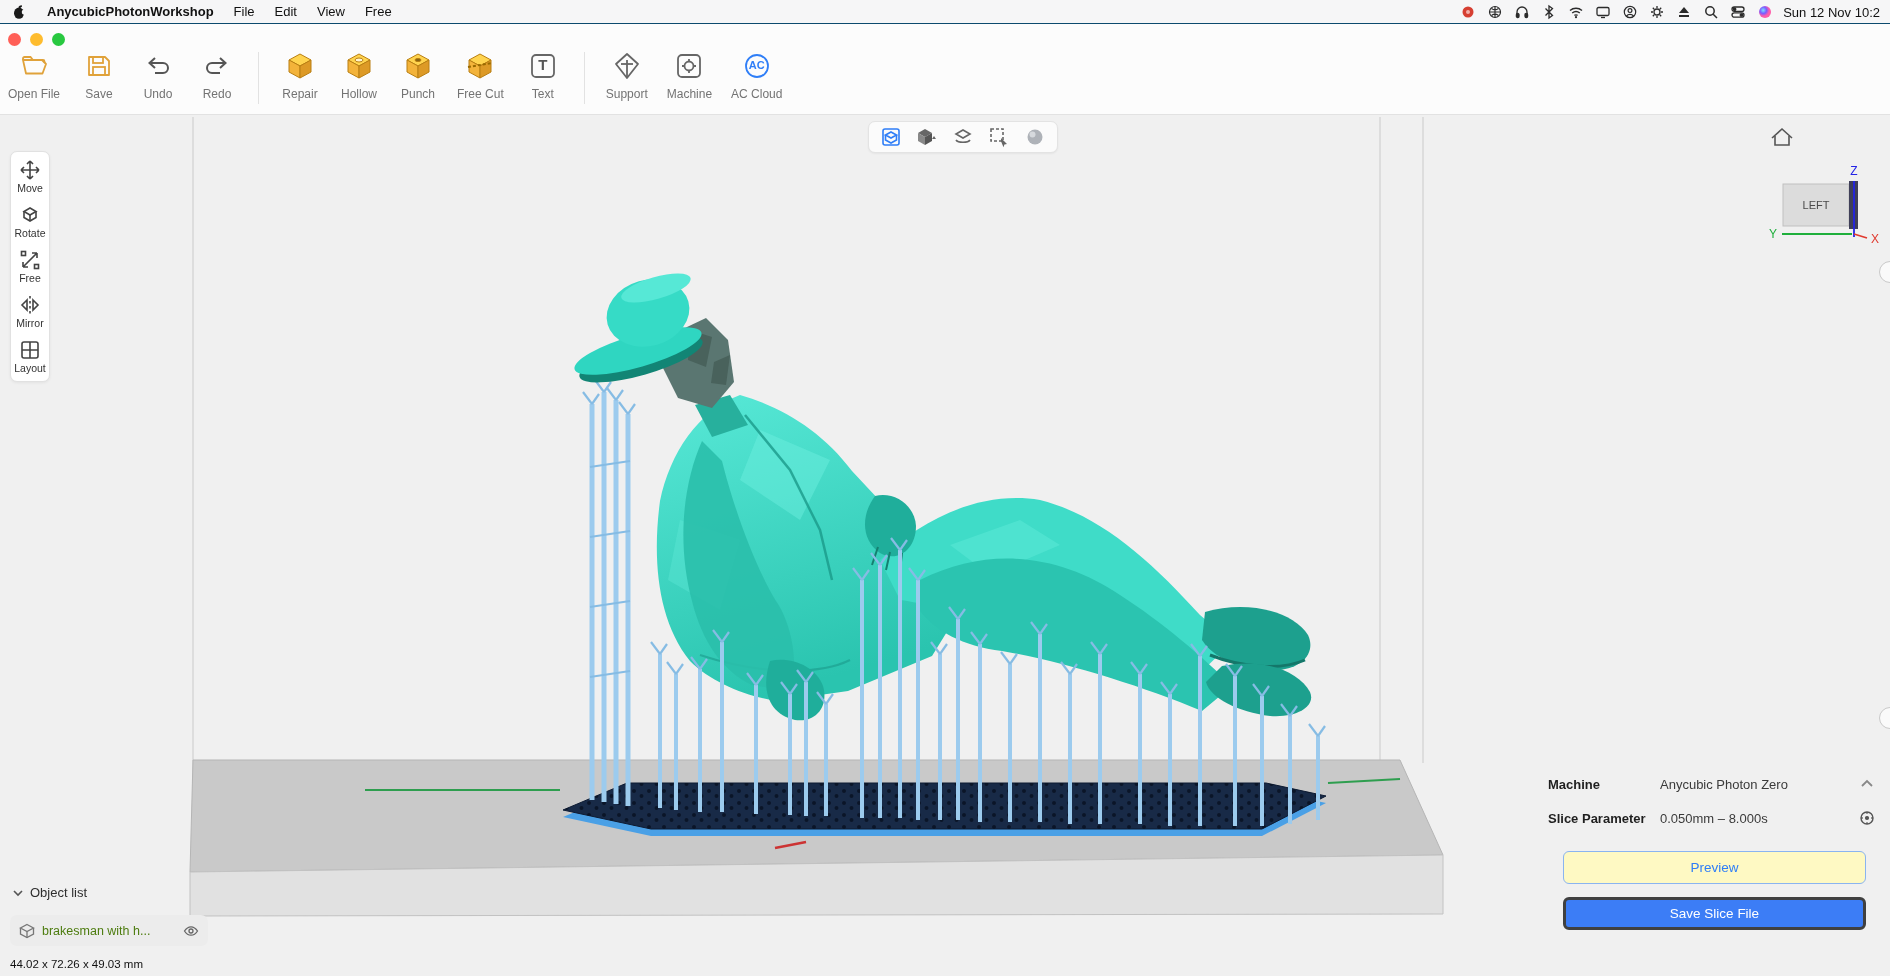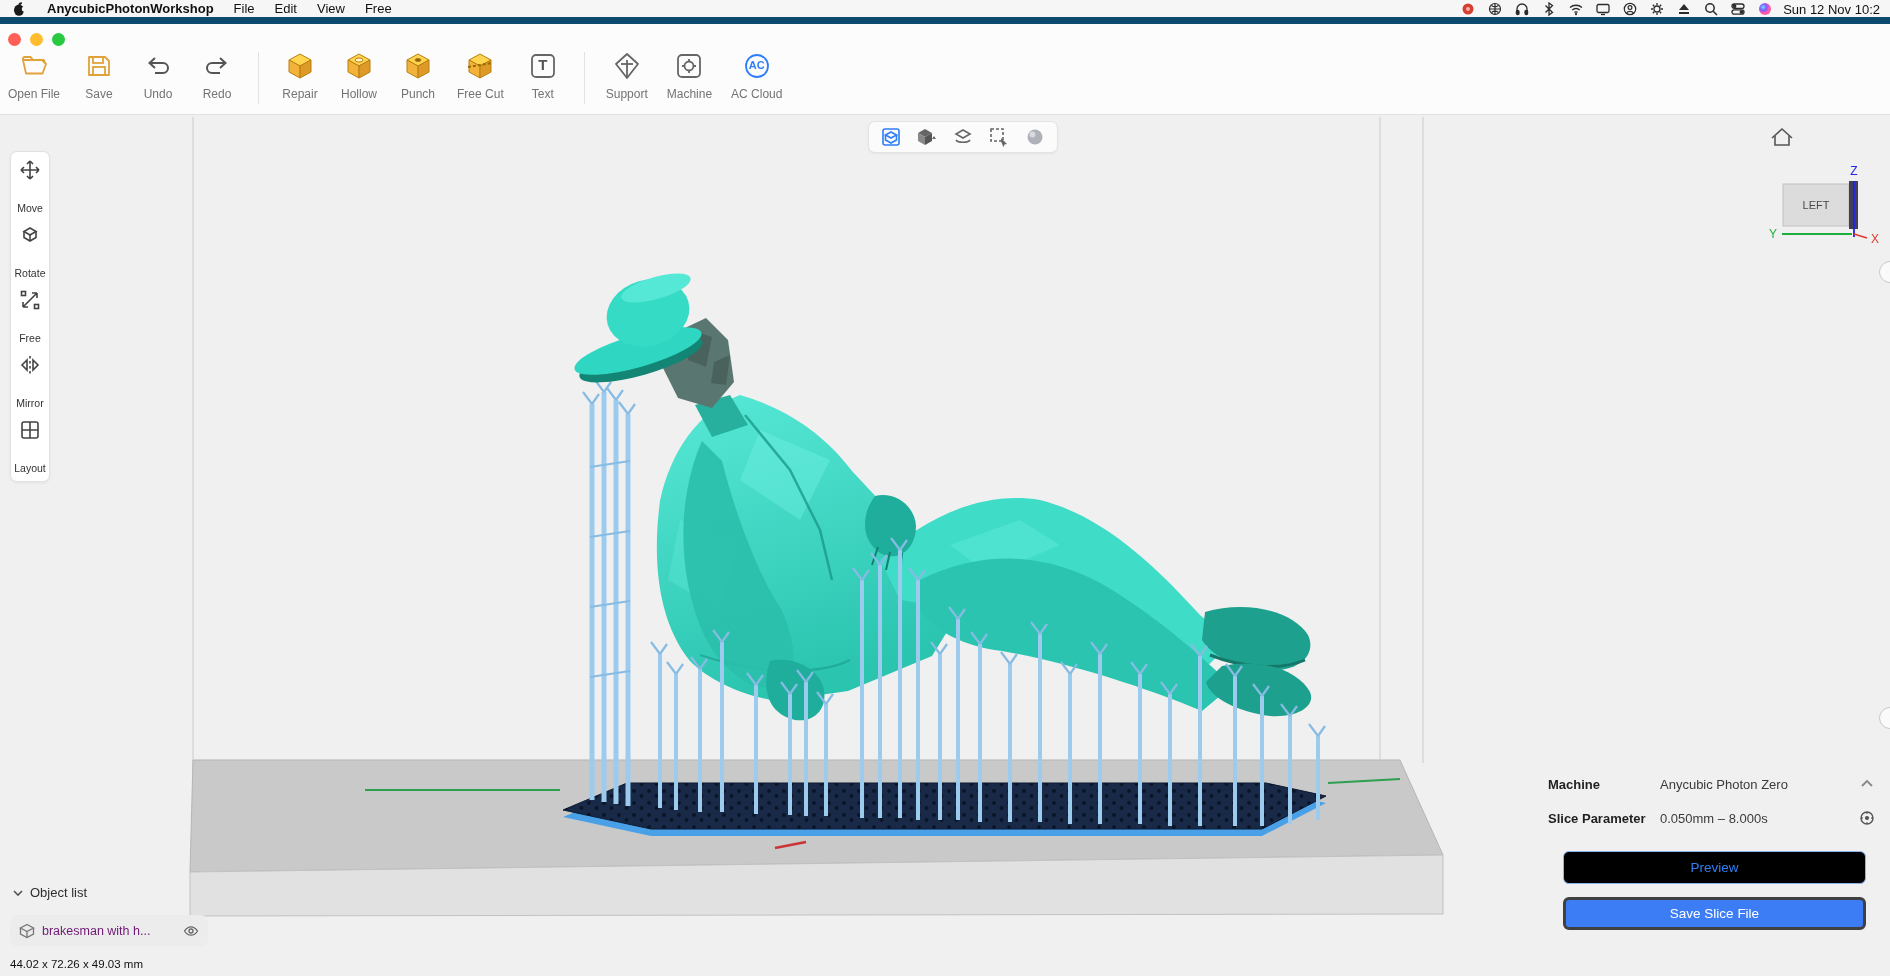--- a/index.html
+++ b/index.html
@@ -1,21 +1,21 @@
 <!DOCTYPE html>
 <html><head>
 <meta charset="utf-8">
 <style>
   * { margin:0; padding:0; box-sizing:border-box; }
   html,body { width:1890px; height:976px; overflow:hidden; background:#f0f0f0;
               font-family:"Liberation Sans", sans-serif; position:relative; }
 
   
   .menubar { position:absolute; top:0; left:0; width:1890px; height:24px;
-             background:#f6f6f7; border-bottom:7px solid #0c4a6e;
+             background:#f6f6f7; border-bottom:1px solid #0c4a6e;
              display:flex; align-items:center; padding:0 10px; font-size:13px; color:#111; z-index:50; }
   .menubar .left { display:flex; align-items:center; gap:20px; }
   .menubar .appname { font-weight:bold; }
   .menubar .menu { cursor:default; }
   .menubar .right { margin-left:auto; display:flex; align-items:flex-end; gap:10px; }
   .mb-icon { width:17px; height:17px; display:flex; align-items:center; justify-content:center; }
   .mb-icon svg { width:16px; height:16px; }
   .menubar .clock { font-size:13px; white-space:nowrap; }
 
   
@@ -36,21 +36,21 @@
                 font-size:15px; font-weight:bold; color:#555; }
 
   
   .viewport { position:absolute; top:115px; left:0; width:1890px; height:861px; background:#f0f0f0; }
   #scene { position:absolute; inset:0; width:1890px; height:861px; }
 
   
   .tools { position:absolute; left:10px; top:36px; width:40px; background:#ffffff;
            border:1px solid #e1e1e1; border-radius:7px; padding:7px 0;
            display:flex; flex-direction:column; gap:10px; box-shadow:0 1px 3px rgba(0,0,0,.06); }
-  .tool { display:flex; flex-direction:column; align-items:center; gap:21px; cursor:default; }
+  .tool { display:flex; flex-direction:column; align-items:center; gap:1px; cursor:default; }
   .tool svg { width:22px; height:22px; }
   .tool-label { font-size:10.5px; color:#333; }
 
   
   .viewbar { position:absolute; left:868px; top:6px; height:32px; padding:0 10px;
              background:#fbfbfb; border:1px solid #e3e3e3; border-radius:7px;
              display:flex; align-items:center; gap:12px; box-shadow:0 1px 2px rgba(0,0,0,.05); }
   .viewbar .vb { width:24px; height:24px; display:flex; align-items:center; justify-content:center; }
   .viewbar svg { width:22px; height:22px; }
 
@@ -64,30 +64,30 @@
 
   
   .settings { position:absolute; left:1548px; top:652px; width:330px; }
   .set-row { display:flex; align-items:center; height:34px; font-size:13px; }
   .set-label { width:112px; font-weight:bold; color:#1f1f1f; }
   .set-value { flex:1; color:#3a3a3a; }
   .set-ctrl { width:22px; display:flex; justify-content:center; }
   .set-ctrl svg { width:16px; height:16px; }
   .btn { width:303px; margin-left:15px; height:33px; border-radius:6px; font-size:13.5px;
          display:flex; align-items:center; justify-content:center; cursor:default; }
-  .btn.preview { margin-top:16px; background:#000000; border:1px solid #8ab4f0; color:#2f7ef7; }
+  .btn.preview { margin-top:16px; background:#fef9c3; border:1px solid #8ab4f0; color:#2f7ef7; }
   .btn.save-slice { margin-top:13px; background:#3c7df6; border:3px solid #404040; color:#ffffff; }
 
   
   .objlist-header { position:absolute; left:12px; top:770px; display:flex; align-items:center; gap:6px;
                     font-size:13px; color:#2e2e2e; cursor:default; }
   .objlist-header svg { width:12px; height:12px; }
   .objlist-item { position:absolute; left:10px; top:800px; width:198px; height:31px;
                   background:#ececec; border-radius:7px; display:flex; align-items:center;
-                  padding:0 9px; gap:7px; font-size:12.5px; color:#701a75; }
+                  padding:0 9px; gap:7px; font-size:12.5px; color:#4d7c0f; }
   .objlist-item .grow { flex:1; overflow:hidden; white-space:nowrap; }
   .objlist-item svg { width:16px; height:16px; flex:0 0 auto; }
   .dims { position:absolute; left:10px; top:843px; font-size:11.5px; color:#111; }
 </style>
 </head>
 <body>
 
 <div class="menubar">
   <div class="left">
     <span class="mb-icon">

